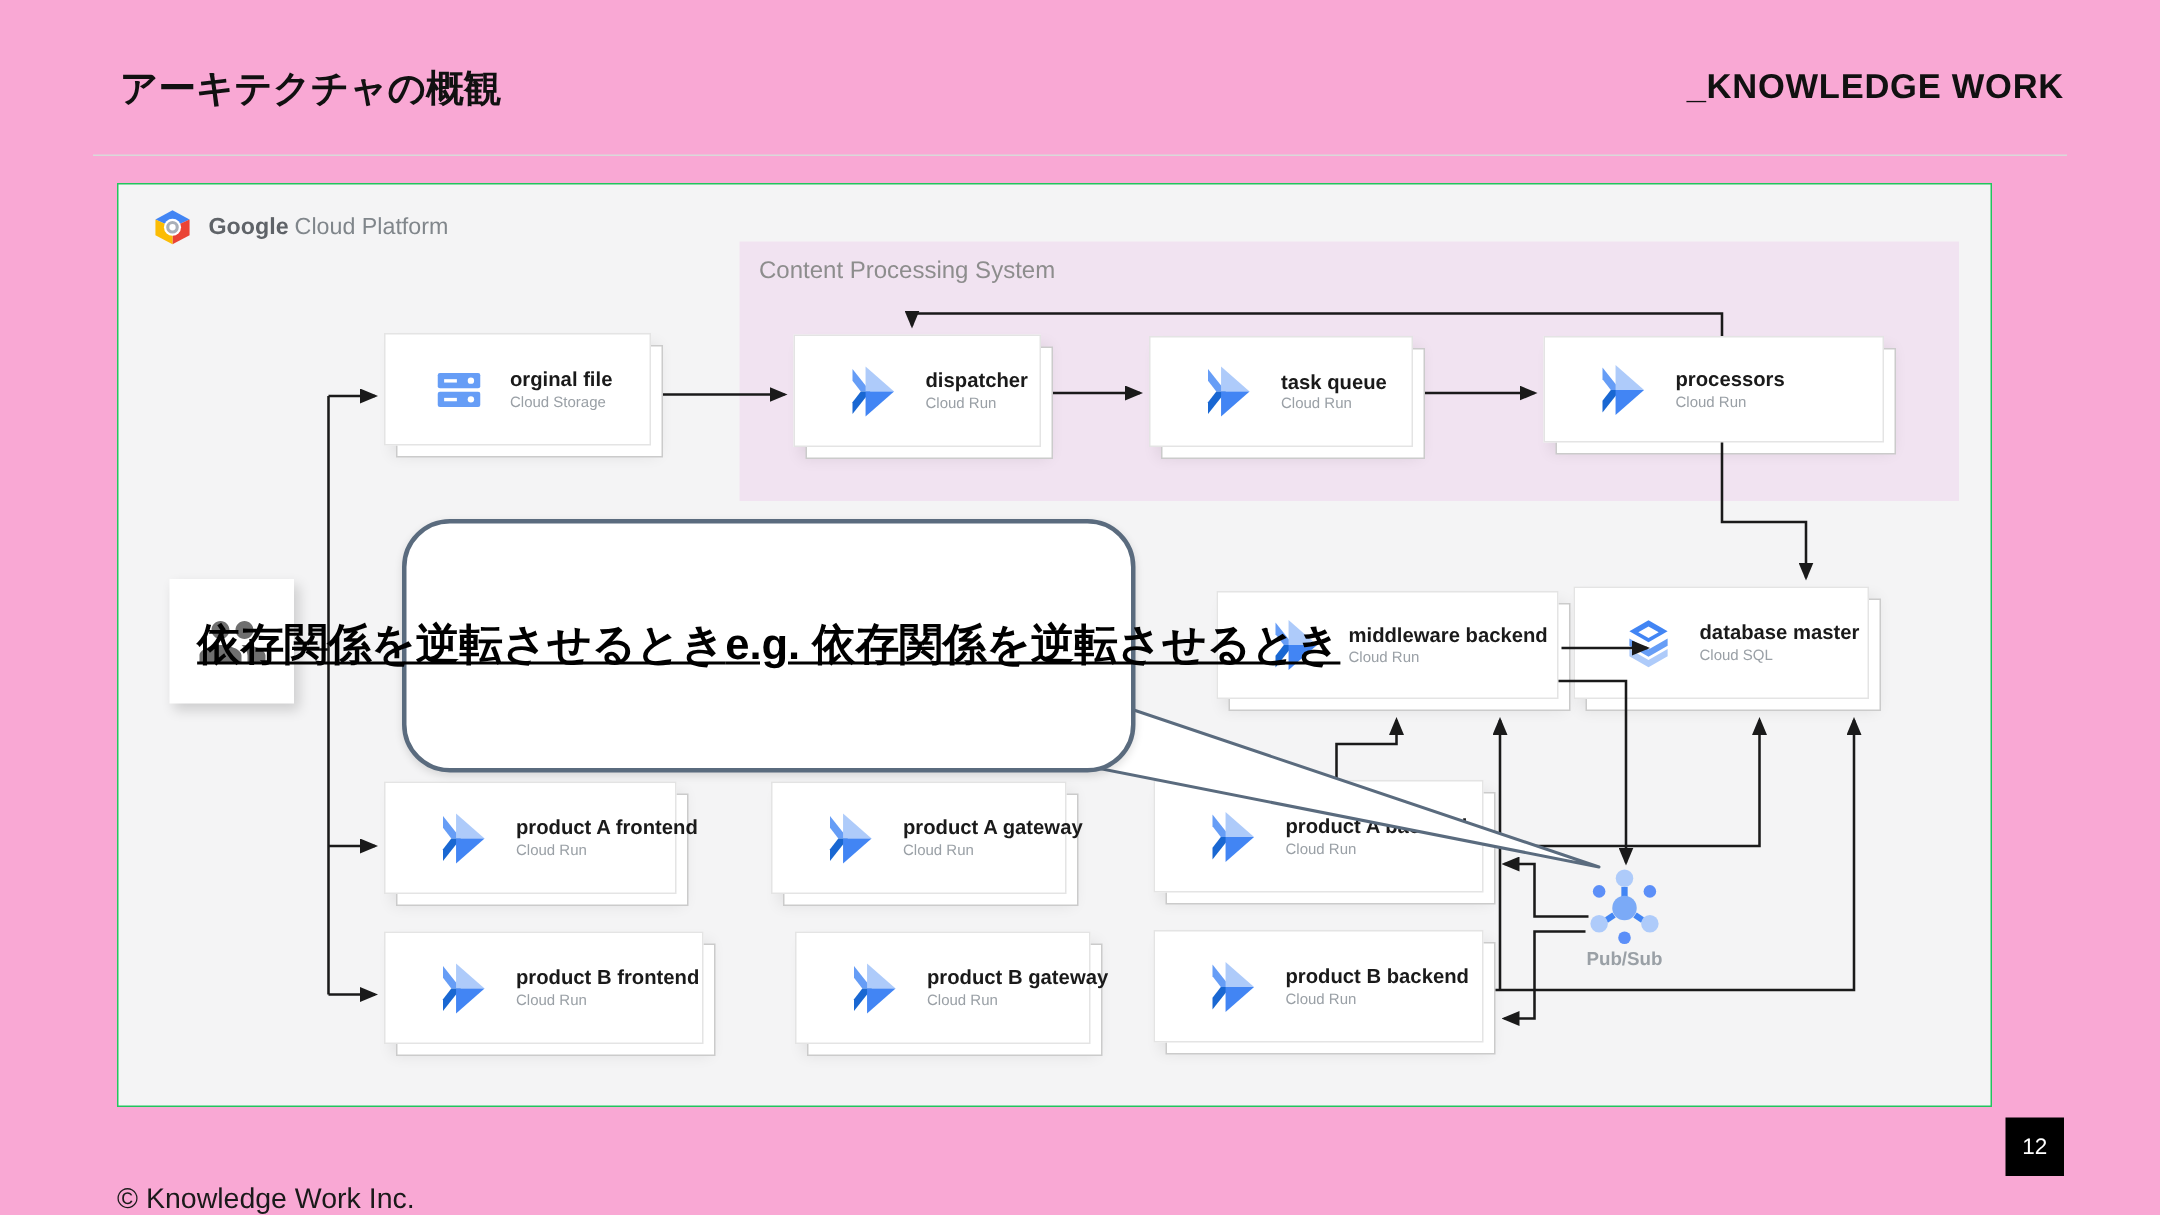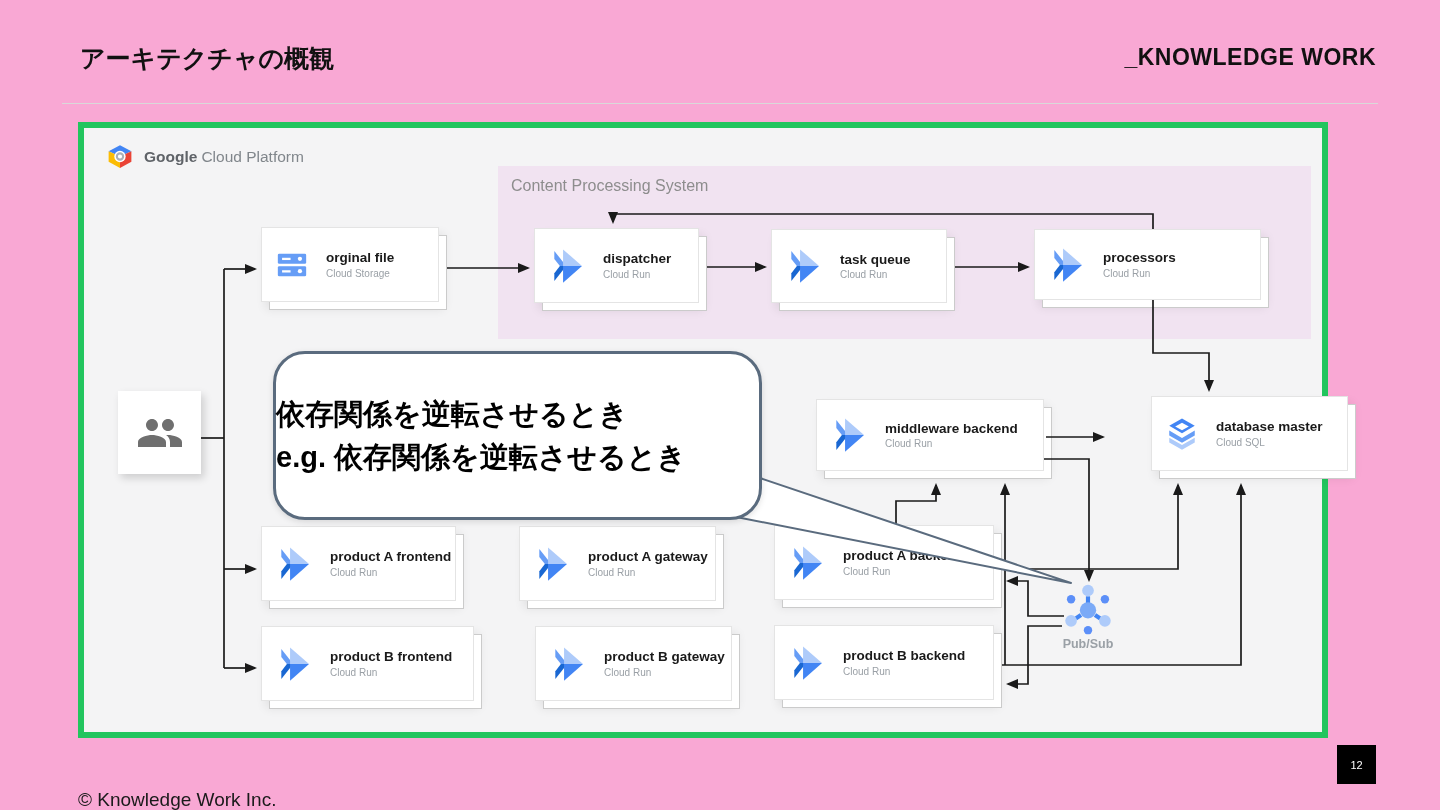--- a/index.html
+++ b/index.html
@@ -5,58 +5,58 @@
   html,body{margin:0;padding:0;background:#fff;width:1440px;height:810px;overflow:hidden;
     font-family:"Liberation Sans","DejaVu Sans",sans-serif;-webkit-font-smoothing:antialiased;}
   .slide{position:relative;width:1440px;height:810px;background:#f9a8d4;}
 
   
   .page-title{position:absolute;left:80px;top:42px;font-size:25px;font-weight:700;color:#111;}
   .brand-logo{position:absolute;right:64px;top:44px;font-size:23px;font-weight:700;color:#111;letter-spacing:.5px;}
   .header-rule{position:absolute;left:62px;right:62px;top:103px;height:1px;background:#d9d9d9;}
 
   
-  .diagram{position:absolute;left:78px;top:122px;width:1250px;height:616px;background:#f4f4f5;border:6px solid #22c55e;box-sizing:border-box;}
+  .diagram{position:absolute;left:78px;top:122px;width:1250px;height:616px;background:#f4f4f5;border:1px solid #22c55e;box-sizing:border-box;}
   .gcp-header{position:absolute;left:22px;top:16px;display:flex;align-items:center;gap:10px;z-index:2;}
   .gcp-text{font-size:15.5px;color:#80868b;}
   .gcp-text b{color:#5f6368;font-weight:700;margin-right:4px;}
 
   .group-region{position:absolute;left:414px;top:38px;width:813px;height:173px;background:#f1e3f1;z-index:1;}
   .group-label{position:absolute;left:13px;top:11px;font-size:16px;color:#8d8d8d;}
 
   
-  .node{position:absolute;display:flex;align-items:center;gap:17px;padding-left:13px;box-sizing:border-box;
+  .node{position:absolute;display:flex;align-items:center;gap:17px;padding-left:32px;box-sizing:border-box;
     background:#fff;border:1px solid #e4e4e4;z-index:2;
     box-shadow:8px 8px 0 -1px #ffffff,8px 8px 0 0 #cbcbcb,5px 7px 10px rgba(0,0,0,.09);}
   .node-icon{width:38px;height:38px;flex:0 0 auto;}
   .node-title{font-size:13.5px;font-weight:600;color:#1a1a1a;line-height:1.3;white-space:nowrap;}
   .node-sub{font-size:10px;color:#9aa0a6;line-height:1.3;white-space:nowrap;}
 
   .users-box{position:absolute;left:34px;top:263px;width:83px;height:83px;background:#fff;z-index:2;
     display:flex;align-items:center;justify-content:center;box-shadow:3px 4px 8px rgba(0,0,0,.16);}
   .users-box svg{width:48px;height:48px;}
 
   .pubsub{position:absolute;left:966px;top:452px;width:76px;text-align:center;z-index:2;}
   .pubsub svg{width:56px;height:56px;display:block;margin:0 auto;}
   .pubsub-label{font-size:12.5px;font-weight:700;color:#9aa0a6;margin-top:1px;}
 
   
   .overlay{position:absolute;left:0;top:0;width:1250px;height:616px;z-index:4;pointer-events:none;}
   .arrow{stroke:#1a1a1a;stroke-width:1.7;fill:none;}
 
   
   .callout{position:absolute;left:189px;top:223px;width:483px;height:163px;background:#fff;
-    border:3px solid #5a6b7e;border-radius:32px;z-index:5;display:flex;flex-direction:column;
-    justify-content:center;box-shadow:0 2px 6px rgba(0,0,0,.12);}
+    border:3px solid #5a6b7e;border-radius:32px;z-index:5;display:flex;flex-direction:row;
+    align-items:center;justify-content:center;box-shadow:0 2px 6px rgba(0,0,0,.12);text-decoration:underline;}
   .callout-line{font-size:29px;font-weight:700;color:#000;line-height:1.45;white-space:nowrap;}
 
   
   .copyright{position:absolute;left:78px;top:757px;font-size:19px;color:#1a1a1a;margin-top:32px;}
   .page-badge{position:absolute;left:1337px;top:745px;width:39px;height:39px;background:#000;color:#fff;
-    display:flex;align-items:center;justify-content:center;font-size:11px;}
+    display:flex;align-items:center;justify-content:center;font-size:15px;}
   .symdefs{position:absolute;width:0;height:0;overflow:hidden;}
 </style>
 </head>
 <body>
 
 <svg class="symdefs" xmlns="http://www.w3.org/2000/svg" aria-hidden="true">
   <symbol id="sym-run" viewBox="0 0 24 24">
     <path d="M4,2.5 L11.5,12 L7.5,12 L4,7.5 Z" fill="#669df6"></path>
     <path d="M4,21.5 L11.5,12 L7.5,12 L4,16.5 Z" fill="#1967d2"></path>
     <path d="M9.5,1.5 L21.5,12 L9.5,12 Z" fill="#aecbfa"></path>
@@ -168,21 +168,21 @@
     <div class="node" style="left:732px;top:271px;width:228px;height:72px;">
       <svg class="node-icon">
           <use href="#sym-run" xlink:href="#sym-run"></use>
         </svg>
       <div>
         <div class="node-title">middleware backend</div>
         <div class="node-sub">Cloud Run</div>
       </div>
     </div>
 
-    <div class="node" style="left:1067px;top:268px;width:197px;height:75px;">
+    <div class="node" style="left:970px;top:268px;width:197px;height:75px;">
       <svg class="node-icon" style="width:34px;height:34px">
           <use href="#sym-sql" xlink:href="#sym-sql"></use>
         </svg>
       <div>
         <div class="node-title">database master</div>
         <div class="node-sub">Cloud SQL</div>
       </div>
     </div>
 
     <div class="node" style="left:177px;top:398px;width:195px;height:75px;">

